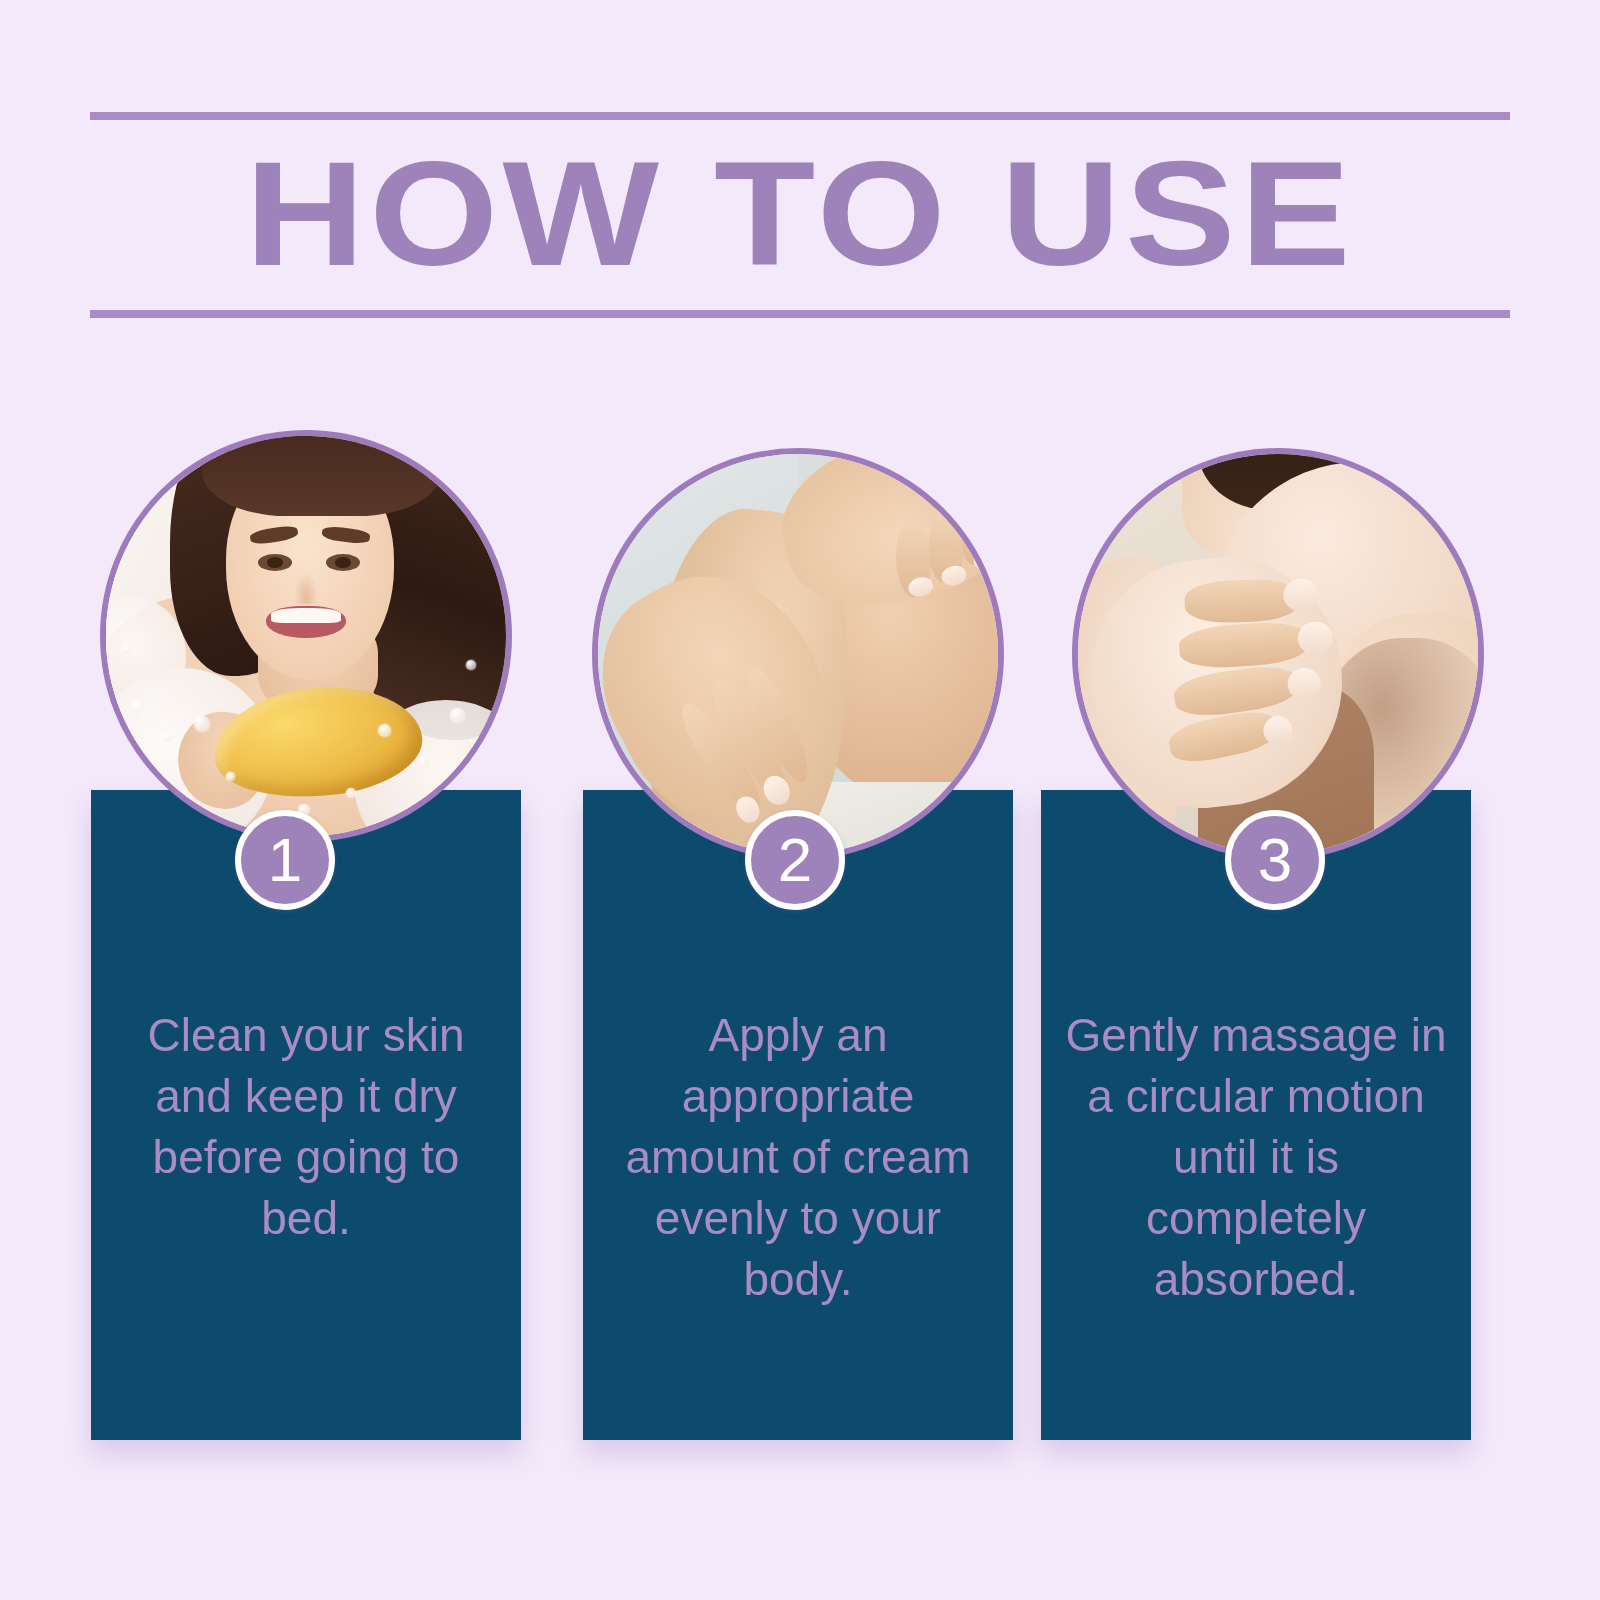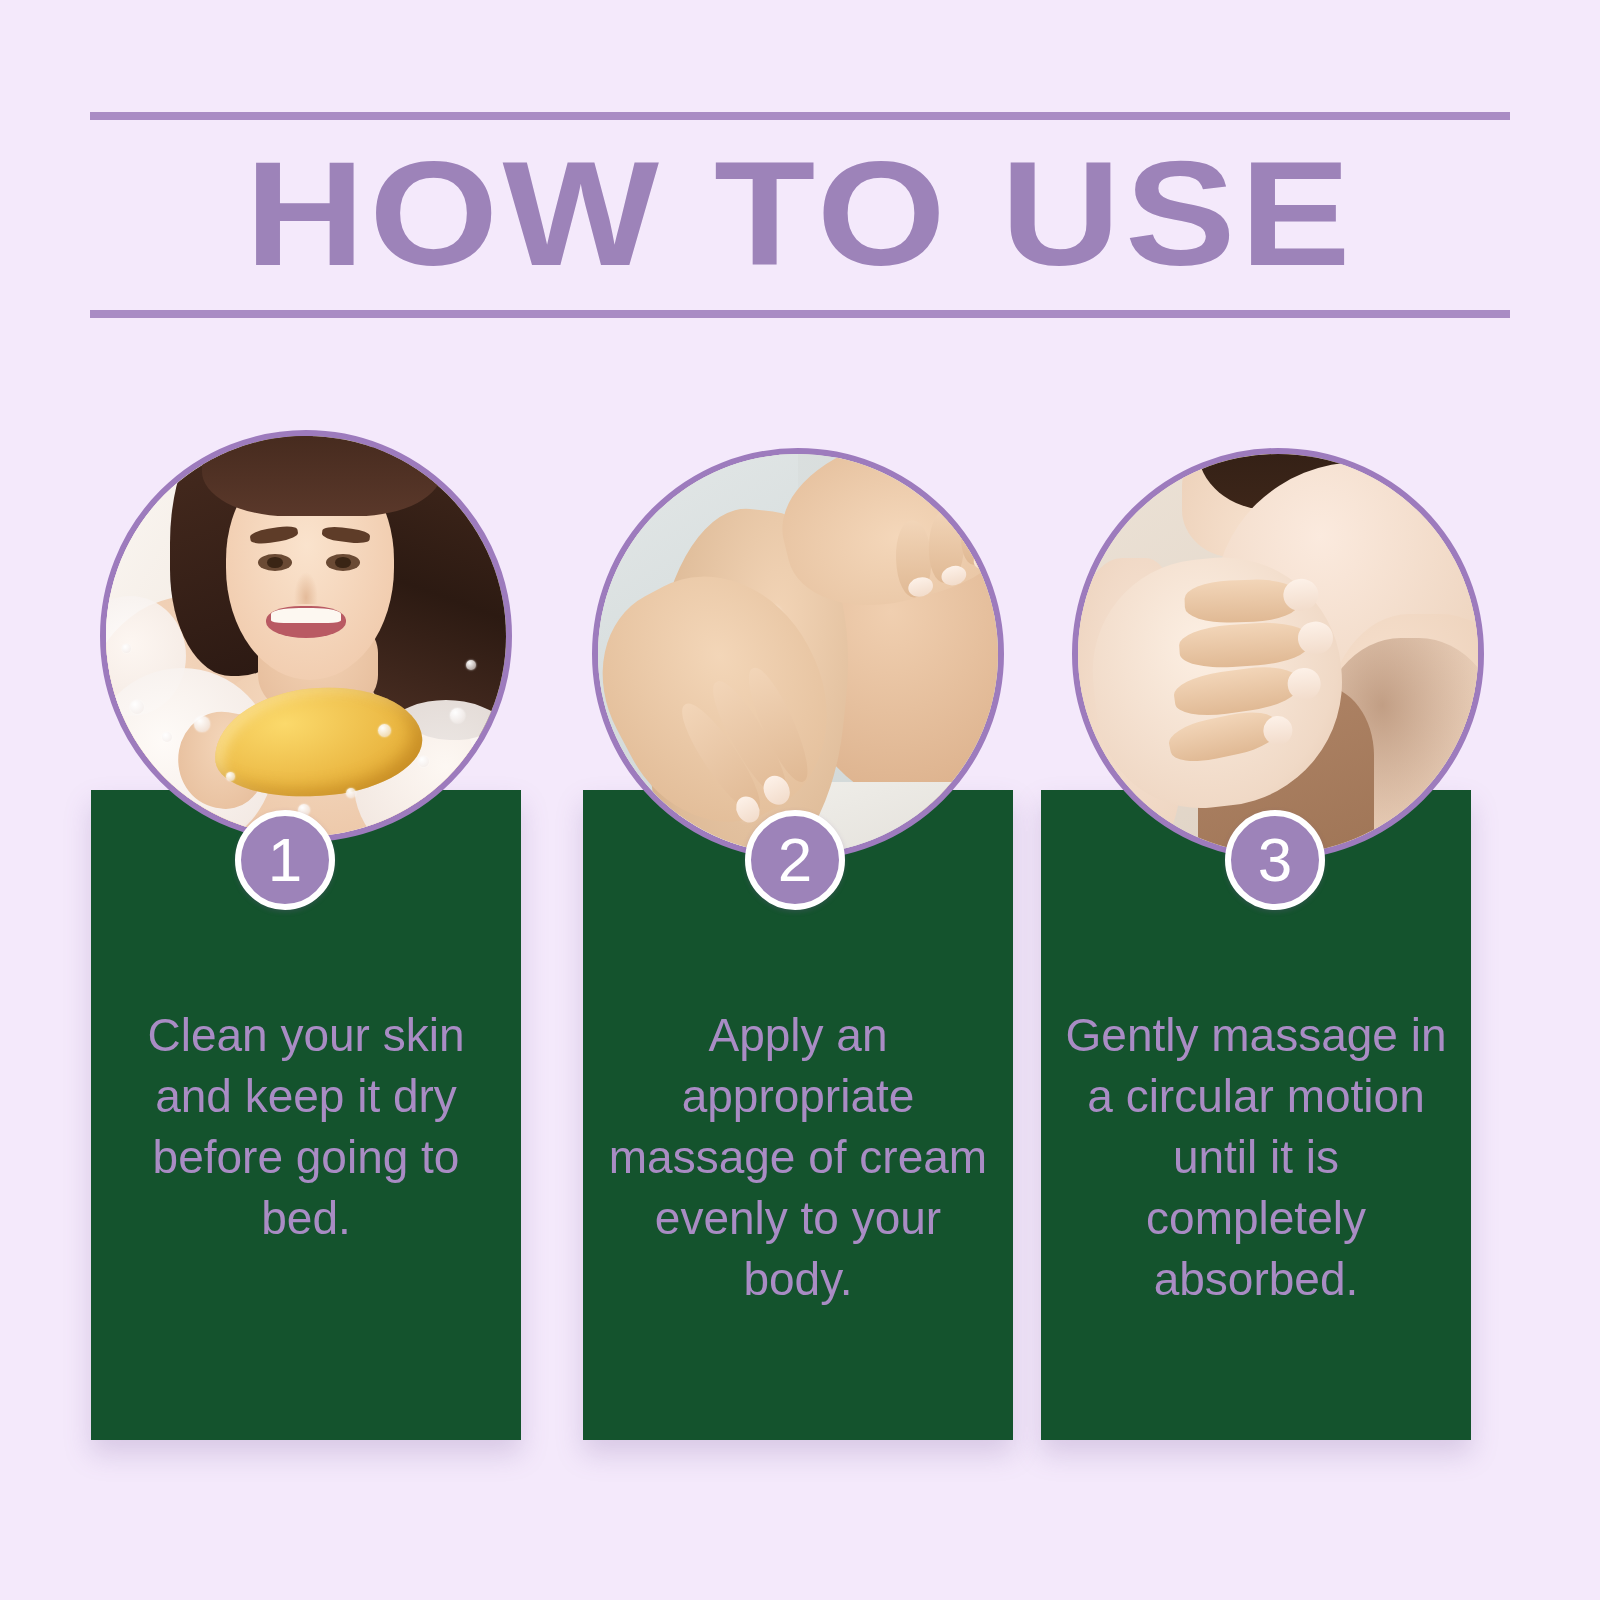--- a/index.html
+++ b/index.html
@@ -33,21 +33,21 @@
   .cards {
     position: absolute;
     left: 0; top: 430px;
     width: 1600px; height: 1060px;
   }
   .card {
     position: absolute;
     top: 360px;
     width: 430px;
     height: 650px;
-    background: #14532d;
+    background: #0c4a6e;
     box-shadow: 0 14px 26px rgba(120, 86, 156, 0.22);
   }
   .card.c1 { left: 91px; }
   .card.c2 { left: 583px; }
   .card.c3 { left: 1041px; }
 
   .card-text {
     position: absolute;
     left: 18px; right: 18px;
     top: 215px;
@@ -269,21 +269,21 @@
             <span style="left:90%;top:56%;width:10px;height:10px"></span>
           </div>
         </div>
       </div>
     </div>
     <div class="badge b1">
       <span>1</span>
     </div>
 
     <div class="card c2">
-      <div class="card-text">Apply an appropriate massage of cream evenly to your body.</div>
+      <div class="card-text">Apply an appropriate amount of cream evenly to your body.</div>
     </div>
     <div class="photo p2">
       <div class="photo-inner">
         <div class="img2">
           <div class="im2-bg"></div>
           <div class="im2-thigh"></div>
           <div class="im2-towel"></div>
           <div class="im2-shin"></div>
           <div class="im2-shine"></div>
           <div class="im2-cream"></div>

